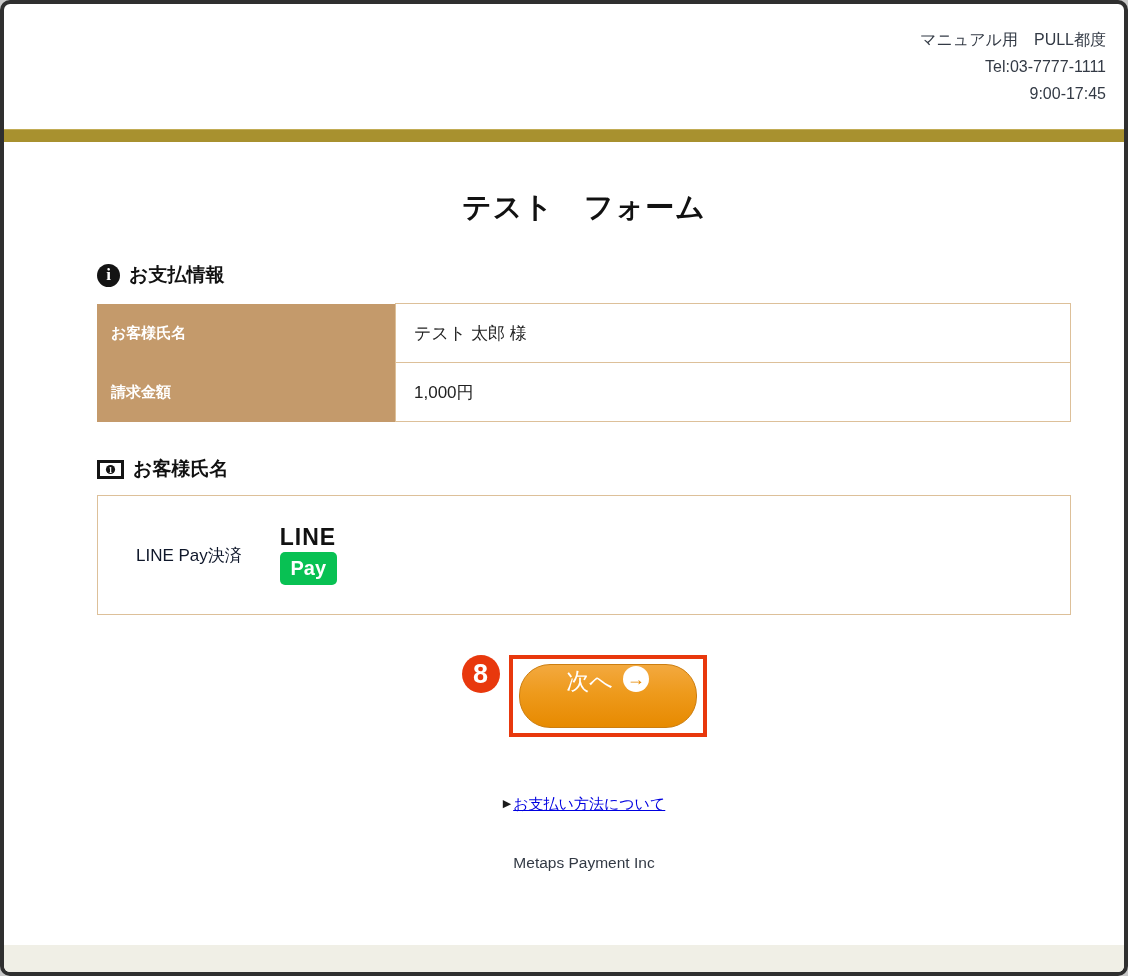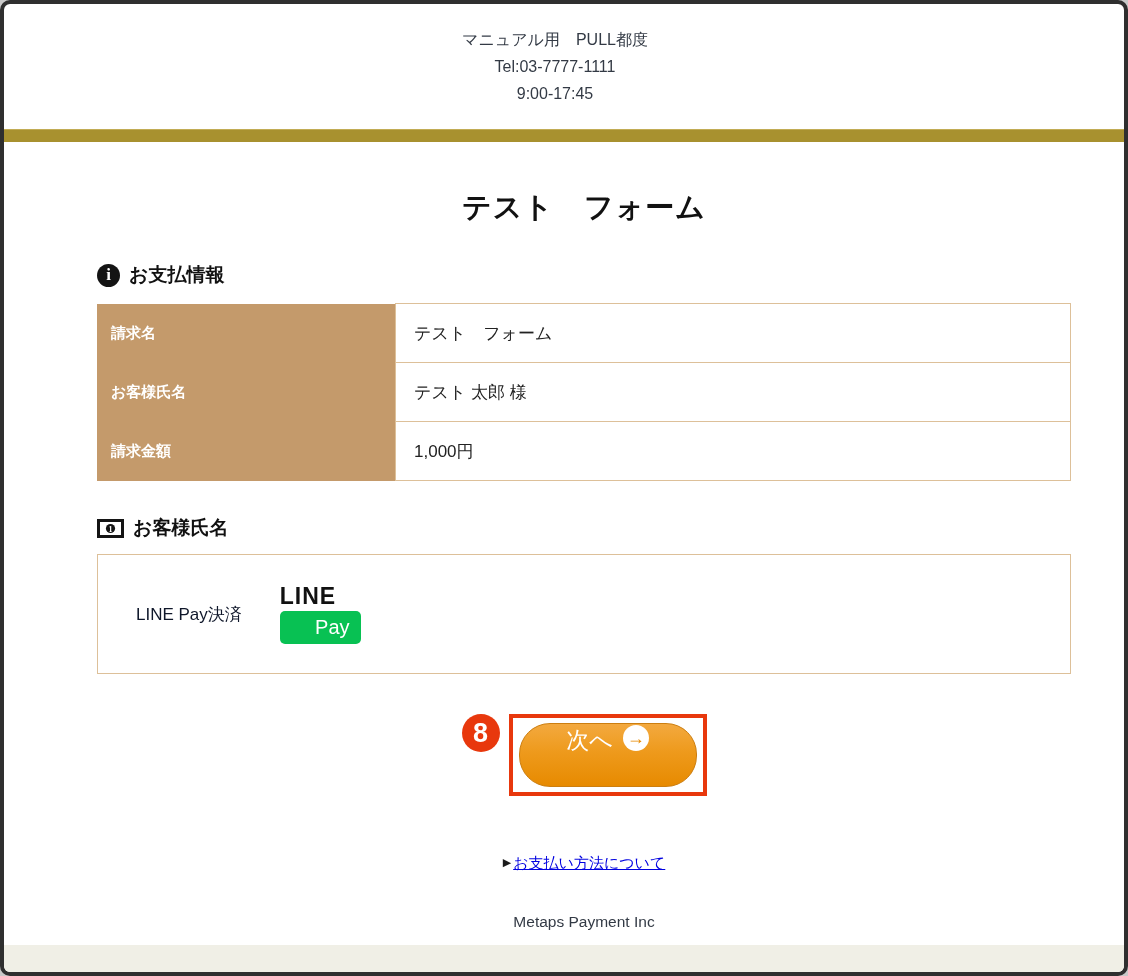--- a/index.html
+++ b/index.html
@@ -15,21 +15,21 @@
     border: 4px solid #2f2f2f;
     border-radius: 10px;
     background: #ffffff;
     overflow: hidden;
   }
   
   .header {
     height: 125px;
     box-sizing: border-box;
     padding: 22px 18px 0 0;
-    text-align: center;
+    text-align: right;
     color: #333a45;
     font-size: 16px;
     line-height: 27px;
   }
   .gold-bar { height: 12px; background: #a8912f; border-top: 1px solid #c2ac55; }
   
   .main { padding: 0 53px; margin-left: 40px; }
   .page-title {
     margin-top: 46px;
     text-align: center;
@@ -94,25 +94,25 @@
   }
   .method-label { font-size: 17px; color: #0f172a; }
   .linepay-logo { display: flex; flex-direction: column; align-items: flex-start; line-height: 1; }
   .linepay-line {
     font-weight: bold; font-size: 23px; color: #111; letter-spacing: 1px;
     margin-bottom: 3px;
   }
   .linepay-pay {
     background: #08c153;
     color: #fff;
-    font-weight: normal;
+    font-weight: bold;
     font-size: 20px;
     border-radius: 5px;
     width: 57px; height: 33px;
-    display: flex; align-items: center; justify-content: center; padding-left: 24px;
+    display: flex; align-items: center; justify-content: center;
   }
   
   .button-row {
     margin-top: 40px;
     display: flex;
     justify-content: center;
   }
   .annotation-badge {
     width: 38px; height: 38px;
     border-radius: 50%;
@@ -190,24 +190,20 @@
 
     <div class="page-title">テスト　フォーム</div>
 
     <div class="section-heading">
       <span class="info-icon">i</span>
       <span>お支払情報</span>
     </div>
 
     <table class="info-table">
       <tbody>
-        <tr>
-          <td class="label-cell">請求名</td>
-          <td class="value-cell">テスト　フォーム</td>
-        </tr>
         <tr>
           <td class="label-cell">お客様氏名</td>
           <td class="value-cell">テスト 太郎 様</td>
         </tr>
         <tr>
           <td class="label-cell">請求金額</td>
           <td class="value-cell">1,000円</td>
         </tr>
       </tbody>
     </table>

